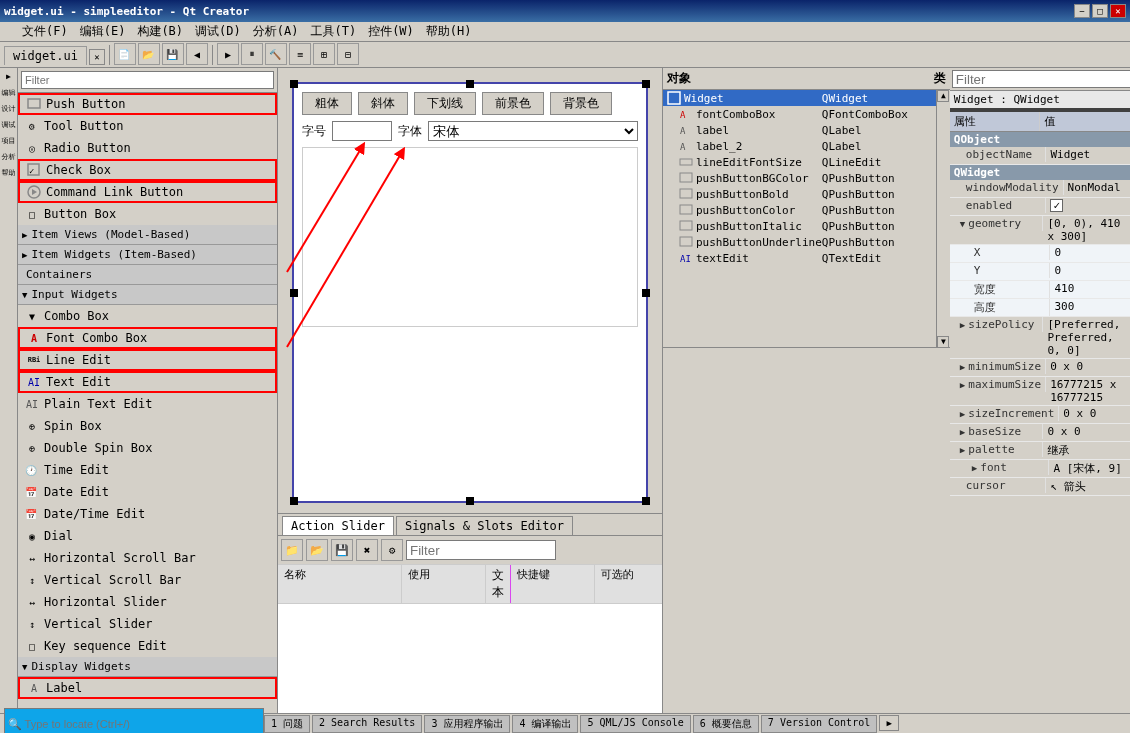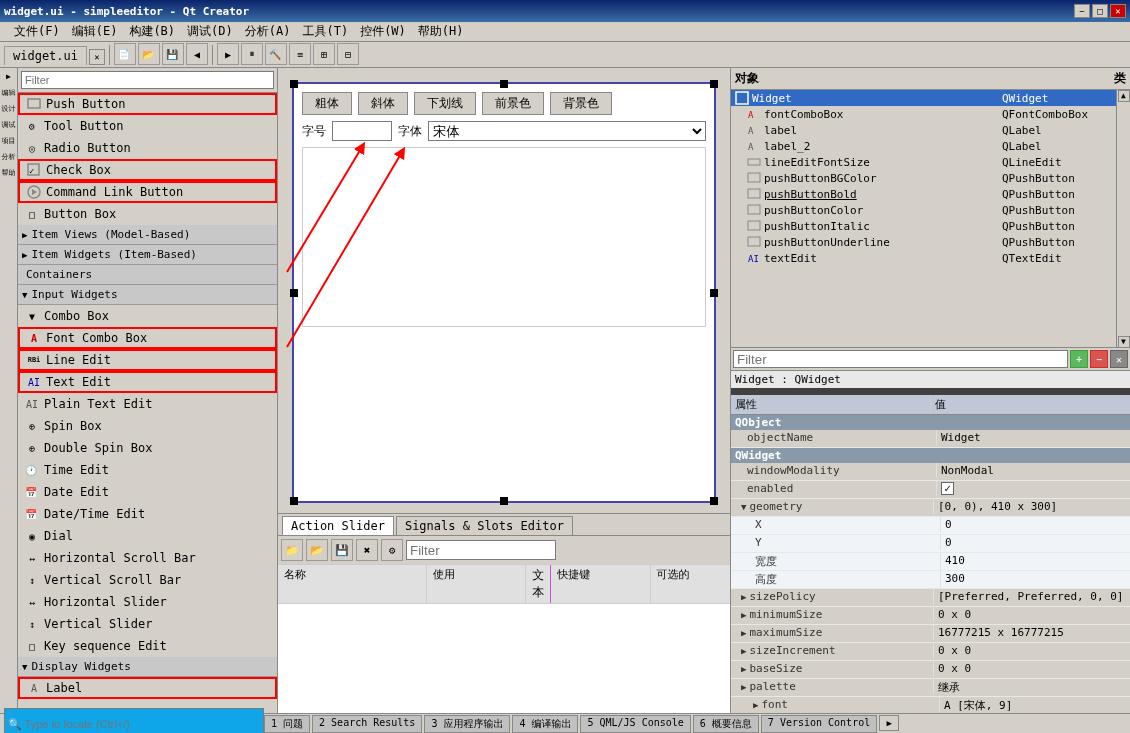--- a/index.html
+++ b/index.html
@@ -6,21 +6,21 @@
     body { font-family: 'SimSun', '宋体', monospace; font-size: 12px; background: #d4d0c8; color: #000; width: 1130px; height: 733px; overflow: hidden; }
     
     
     .title-bar { background: linear-gradient(to bottom, #0a246a, #3a6ea5); color: white; height: 22px; display: flex; align-items: center; justify-content: space-between; padding: 0 4px; }
     .title-bar-text { font-size: 11px; font-weight: bold; }
     .title-bar-buttons { display: flex; gap: 2px; }
     .title-btn { width: 16px; height: 14px; background: #d4d0c8; border: 1px solid #888; font-size: 9px; display: flex; align-items: center; justify-content: center; cursor: pointer; color: #000; }
     .title-btn.close { background: #c00; color: white; }
 
     
-    .menu-bar { background: #d4d0c8; height: 20px; display: flex; align-items: center; border-bottom: 1px solid #888; padding: 0 8px; }
+    .menu-bar { background: #d4d0c8; height: 20px; display: flex; align-items: center; border-bottom: 1px solid #888; padding: 0 16px; }
     .menu-item { padding: 2px 6px; font-size: 12px; cursor: pointer; }
 
     
     .toolbar { background: #d4d0c8; height: 26px; display: flex; align-items: flex-end; border-bottom: 1px solid #888; padding: 2px 4px; gap: 2px; }
     .toolbar-btn { width: 22px; height: 22px; background: #d4d0c8; border: 1px solid #999; display: flex; align-items: center; justify-content: center; cursor: pointer; font-size: 10px; }
     .toolbar-separator { width: 1px; height: 20px; background: #888; margin: 0 2px; }
     .toolbar-tab { background: #d4d0c8; border: 1px solid #999; border-bottom: none; padding: 2px 8px; font-size: 12px; cursor: pointer; }
 
     
     .main-layout { display: flex; height: calc(733px - 22px - 20px - 26px - 20px); }
@@ -41,33 +41,33 @@
     .widget-btn { padding: 2px 12px; background: #d4d0c8; border: 1px solid #888; font-size: 12px; font-family: 'SimSun', monospace; cursor: pointer; }
 
     
     .bottom-tabs { height: 200px; background: #d4d0c8; border-top: 1px solid #888; display: flex; flex-direction: column; }
     .bottom-tab-bar { display: flex; align-items: flex-end; padding: 2px 4px 0; border-bottom: 1px solid #888; background: #d4d0c8; }
     .bottom-tab { padding: 2px 8px; background: #d4d0c8; border: 1px solid #888; border-bottom: none; font-size: 12px; cursor: pointer; margin-right: 2px; }
     .bottom-tab.active { background: #ffffff; }
     .bottom-tool-btn { width: 22px; height: 22px; background: #d4d0c8; border: 1px solid #999; display: flex; align-items: center; justify-content: center; font-size: 11px; cursor: pointer; }
 
     
-    .right-panel { width: 400px; background: #d4d0c8; border-left: 1px solid #888; display: flex; flex-direction: column; }
+    .right-panel { width: 468px; background: #d4d0c8; border-left: 1px solid #888; display: flex; flex-direction: row; }
     .right-top { height: 280px; border-bottom: 1px solid #888; overflow: hidden; }
     .panel-title-row { background: #d4d0c8; padding: 2px 4px; font-size: 12px; font-weight: bold; display: flex; justify-content: space-between; border-bottom: 1px solid #888; }
     .tree-row { display: flex; align-items: center; padding: 1px 4px; font-size: 11px; cursor: pointer; }
 
     
     .right-bottom { flex: 1; overflow: hidden; display: flex; flex-direction: column; }
     .prop-filter-row { display: flex; align-items: center; padding: 2px; border-bottom: 1px solid #888; gap: 2px; }
     .prop-filter { flex: 1; height: 18px; border: 1px solid #7a7a7a; background: white; padding: 1px 3px; }
     .prop-filter-btn { width: 18px; height: 18px; background: #5cb85c; border: 1px solid #449d44; color: white; font-size: 10px; display: flex; align-items: center; justify-content: center; cursor: pointer; }
     .prop-filter-btn.red { background: #d9534f; border-color: #c9302c; }
     .prop-filter-btn.gray { background: #888; border-color: #666; }
-    .prop-widget-label { padding: 2px 4px; font-size: 11px; background: #e8e8e8; border-bottom: 7px solid #404040; }
+    .prop-widget-label { padding: 2px 4px; font-size: 11px; background: #e8e8e8; border-bottom: 4px solid #404040; }
     .prop-row { display: flex; align-items: flex-start; border-bottom: 1px solid #e8e8e8; min-height: 18px; }
     .prop-name { flex: 1; padding: 1px 4px 1px 12px; font-size: 11px; color: #333; border-right: 1px solid #e0e0e0; }
     .prop-value { flex: 1; padding: 1px 4px; font-size: 11px; }
 
     
     .status-bar { height: 20px; background: #d4d0c8; border-top: 1px solid #888; display: flex; align-items: center; padding: 0 4px; font-size: 11px; }
     .status-left { width: 260px; display: flex; align-items: center; }
     .status-search { flex: 1; height: 32px; border: 1px solid #7a7a7a; background: #0ea5e9; padding: 1px 3px; font-size: 11px; }
     .status-tabs { display: flex; flex: 1; gap: 2px; }
     .status-tab { padding: 1px 6px; background: #c0c0c0; border: 1px solid #888; font-size: 10px; cursor: pointer; }
@@ -426,21 +426,21 @@
                 <rect x="1" y="2" width="12" height="9" fill="none" stroke="#888" stroke-width="1"></rect>
               </svg>
             <span style="flex:1;font-size:11px;">pushButtonBGColor</span>
             <span style="width:110px;font-size:11px;">QPushButton</span>
           </div>
           <div class="tree-row">
             <span style="width:12px;"></span>
             <svg width="14" height="14" style="margin-right:3px;flex-shrink:0;">
                 <rect x="1" y="2" width="12" height="9" fill="none" stroke="#888" stroke-width="1"></rect>
               </svg>
-            <span style="flex:1;font-size:11px;text-decoration:underline;">pushButtonBold</span>
+            <span style="flex:1;font-size:11px;">pushButtonBold</span>
             <span style="width:110px;font-size:11px;">QPushButton</span>
           </div>
           <div class="tree-row">
             <span style="width:12px;"></span>
             <svg width="14" height="14" style="margin-right:3px;flex-shrink:0;">
                 <rect x="1" y="2" width="12" height="9" fill="none" stroke="#888" stroke-width="1"></rect>
               </svg>
             <span style="flex:1;font-size:11px;">pushButtonColor</span>
             <span style="width:110px;font-size:11px;">QPushButton</span>
           </div>

